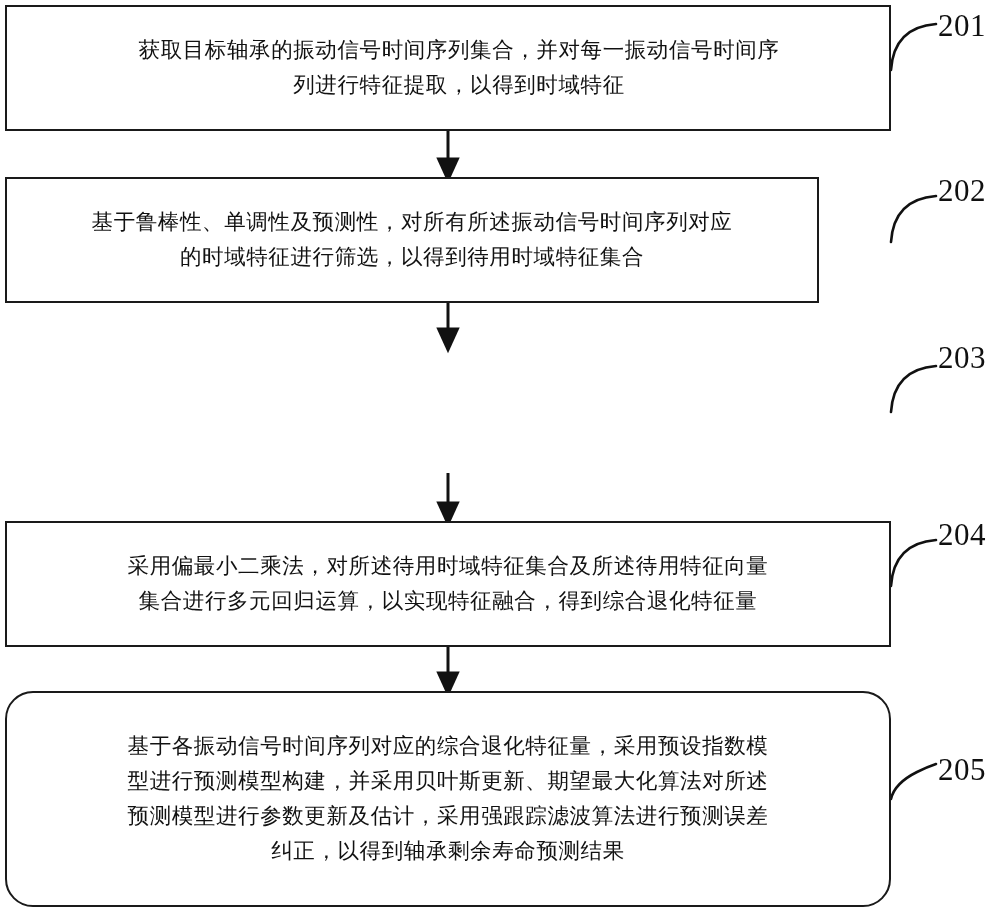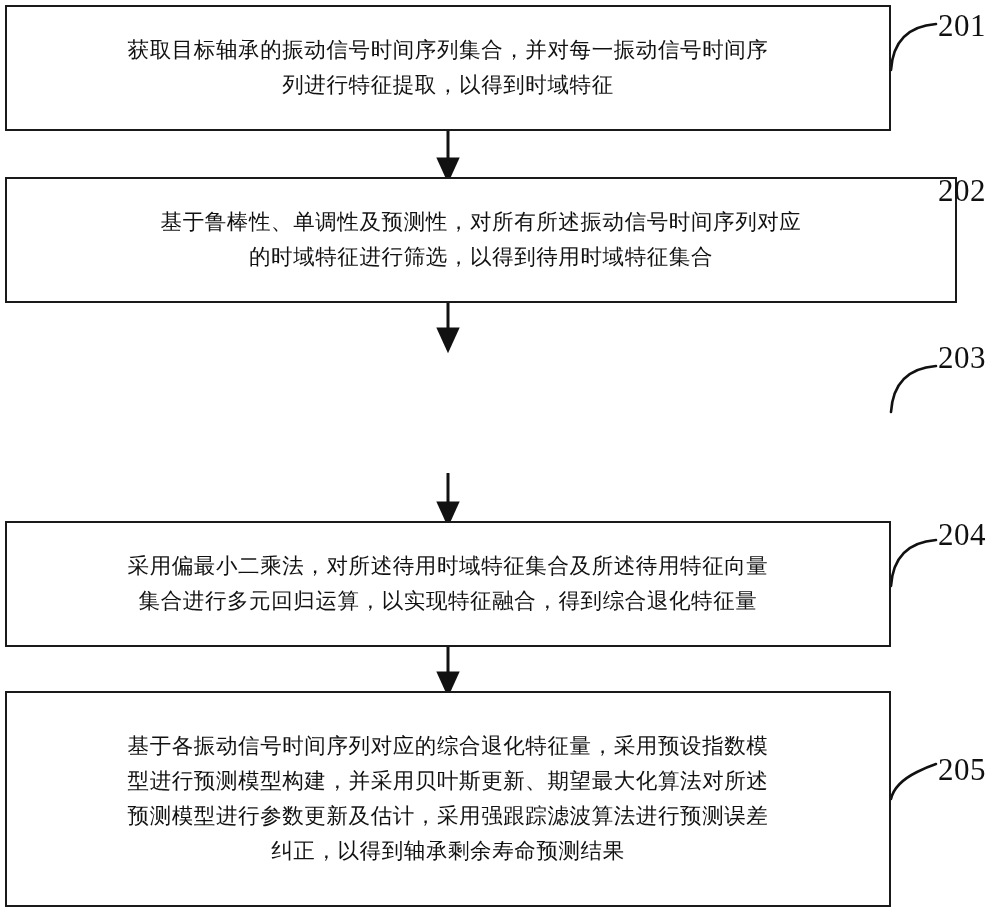--- a/index.html
+++ b/index.html
@@ -44,25 +44,25 @@
     font-size: 21.5px;
     line-height: 1.62;
     letter-spacing: 0.6px;
     color: #111111;
     white-space: pre-line;
     padding: 0 14px;
     box-sizing: border-box;
   }
 
   
-  #box-201 { left: 5px;  top: 5px;   width: 886px; height: 126px; }
-  #box-202 { left: 5px;  top: 177px; width: 952px; height: 126px; }
+  #box-201 { left: 5px;  top: 5px;   width: 886px; height: 126px; justify-content: flex-end; }
+  #box-202 { left: 5px;  top: 177px; width: 814px; height: 126px; }
   #box-203 { left: 5px;  top: 347px; width: 886px; height: 126px; }
   #box-204 { left: 5px;  top: 521px; width: 886px; height: 126px; }
-  #box-205 { left: 5px;  top: 691px; width: 886px; height: 216px; }
+  #box-205 { left: 5px;  top: 691px; width: 886px; height: 216px; border-radius: 28px; }
 
   
   .connector-layer {
     position: absolute;
     left: 0;
     top: 0;
     width: 1000px;
     height: 913px;
     pointer-events: none;
   }

